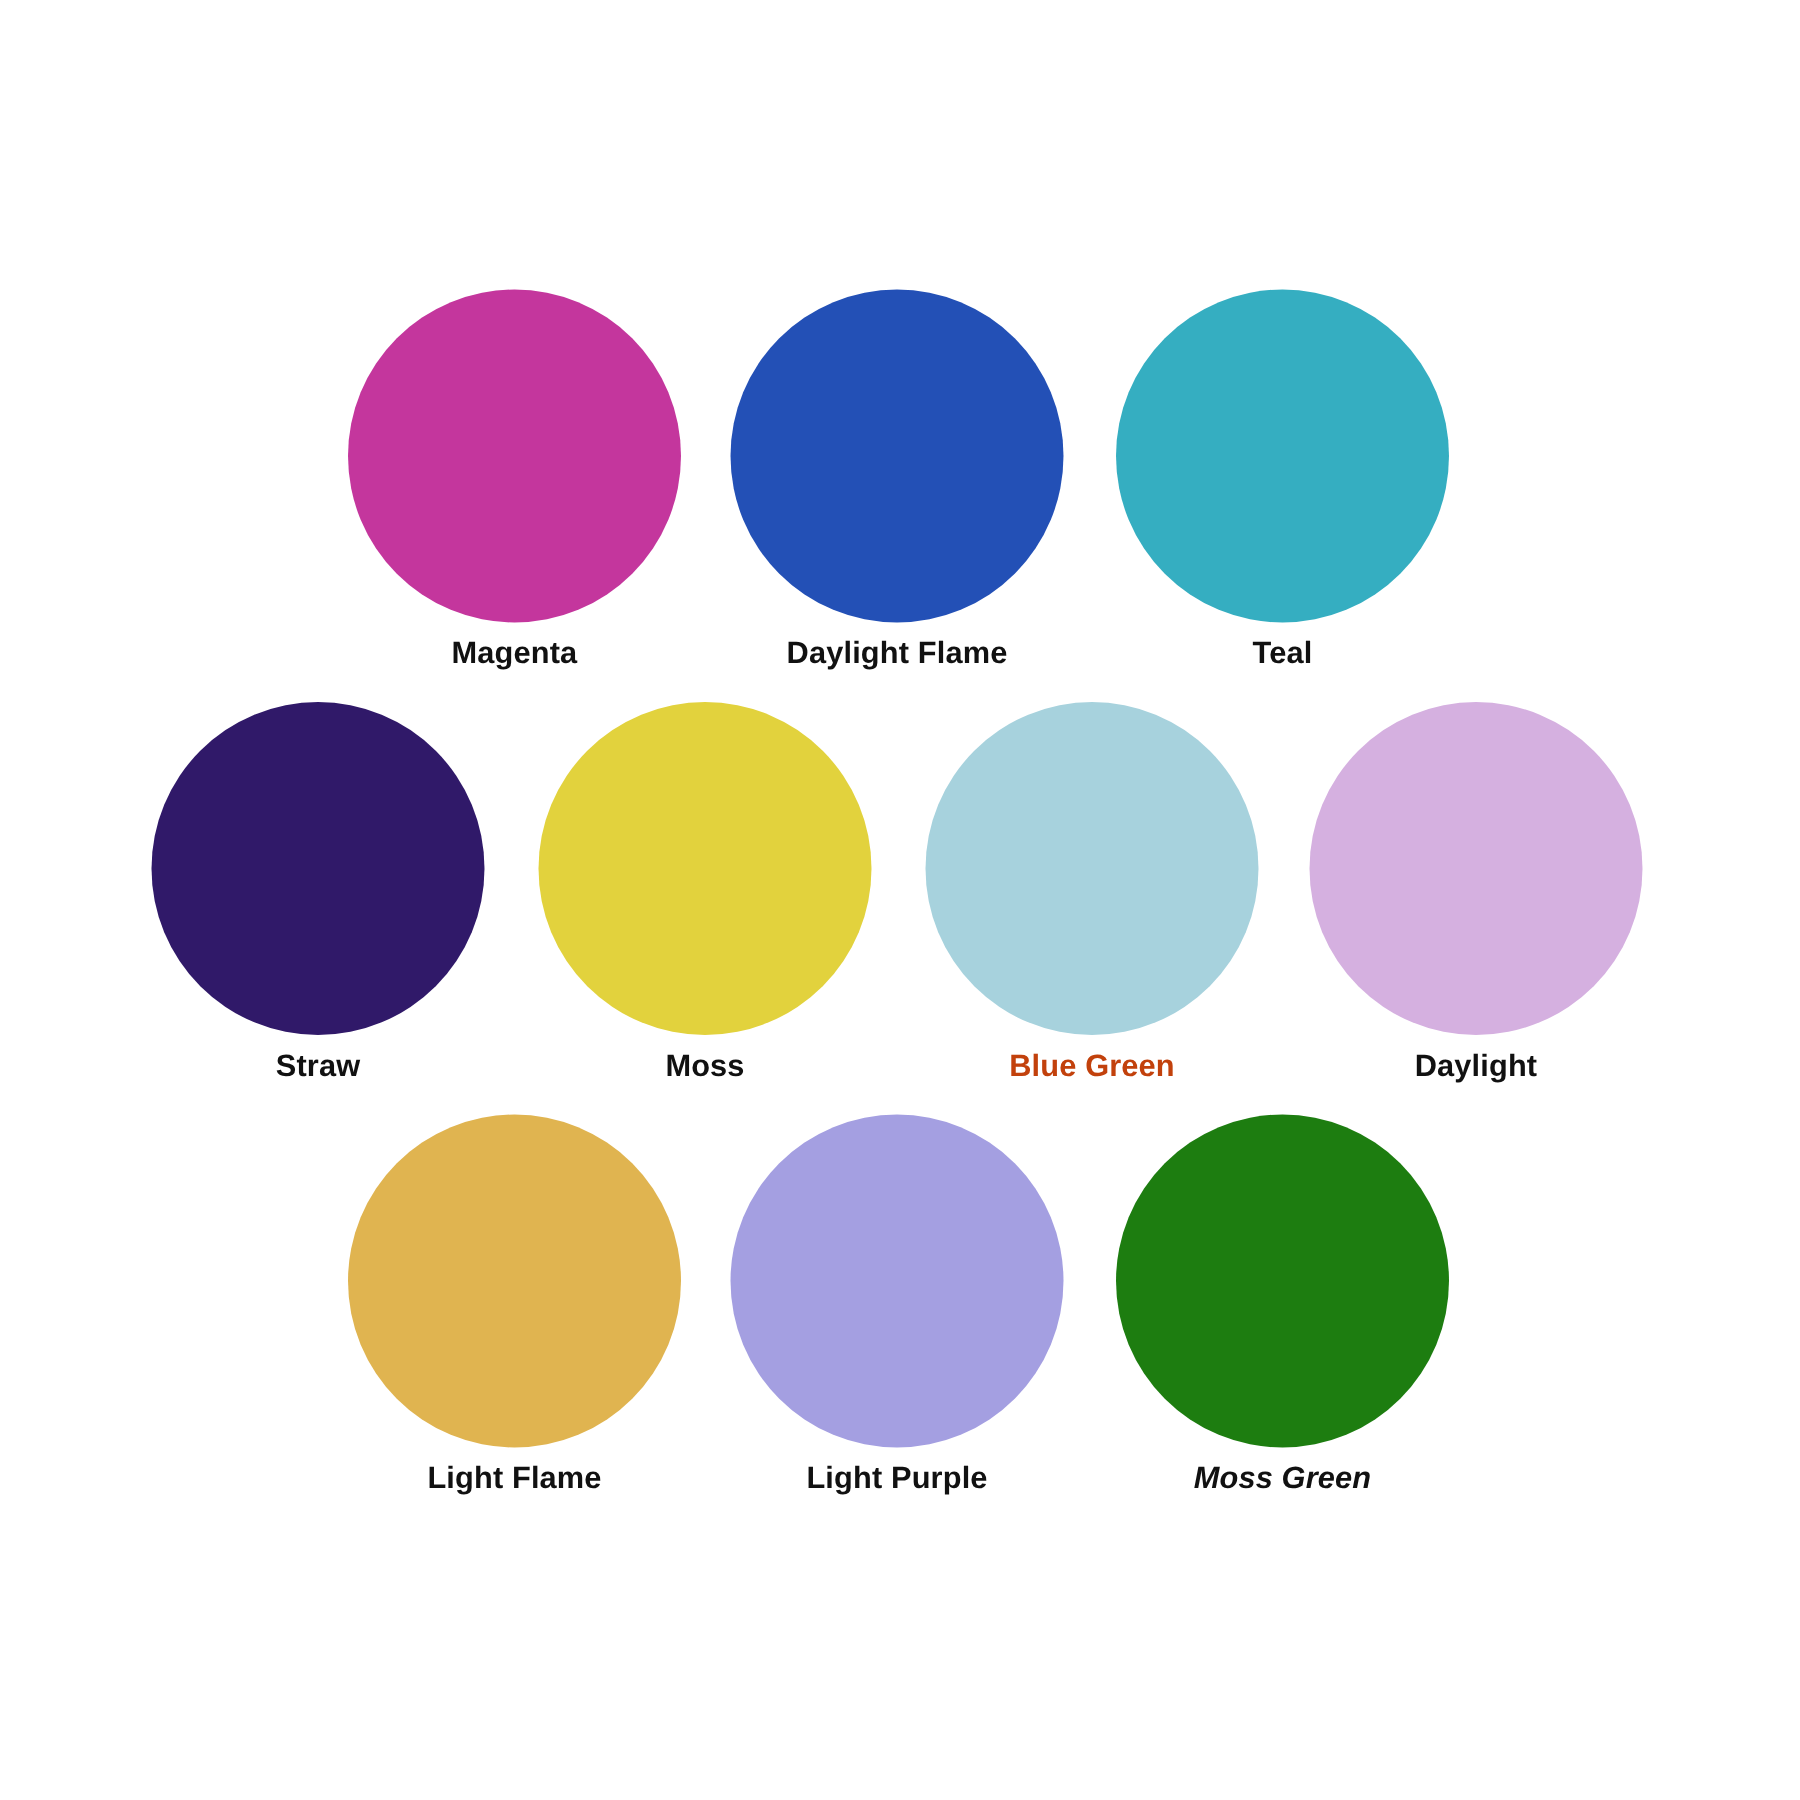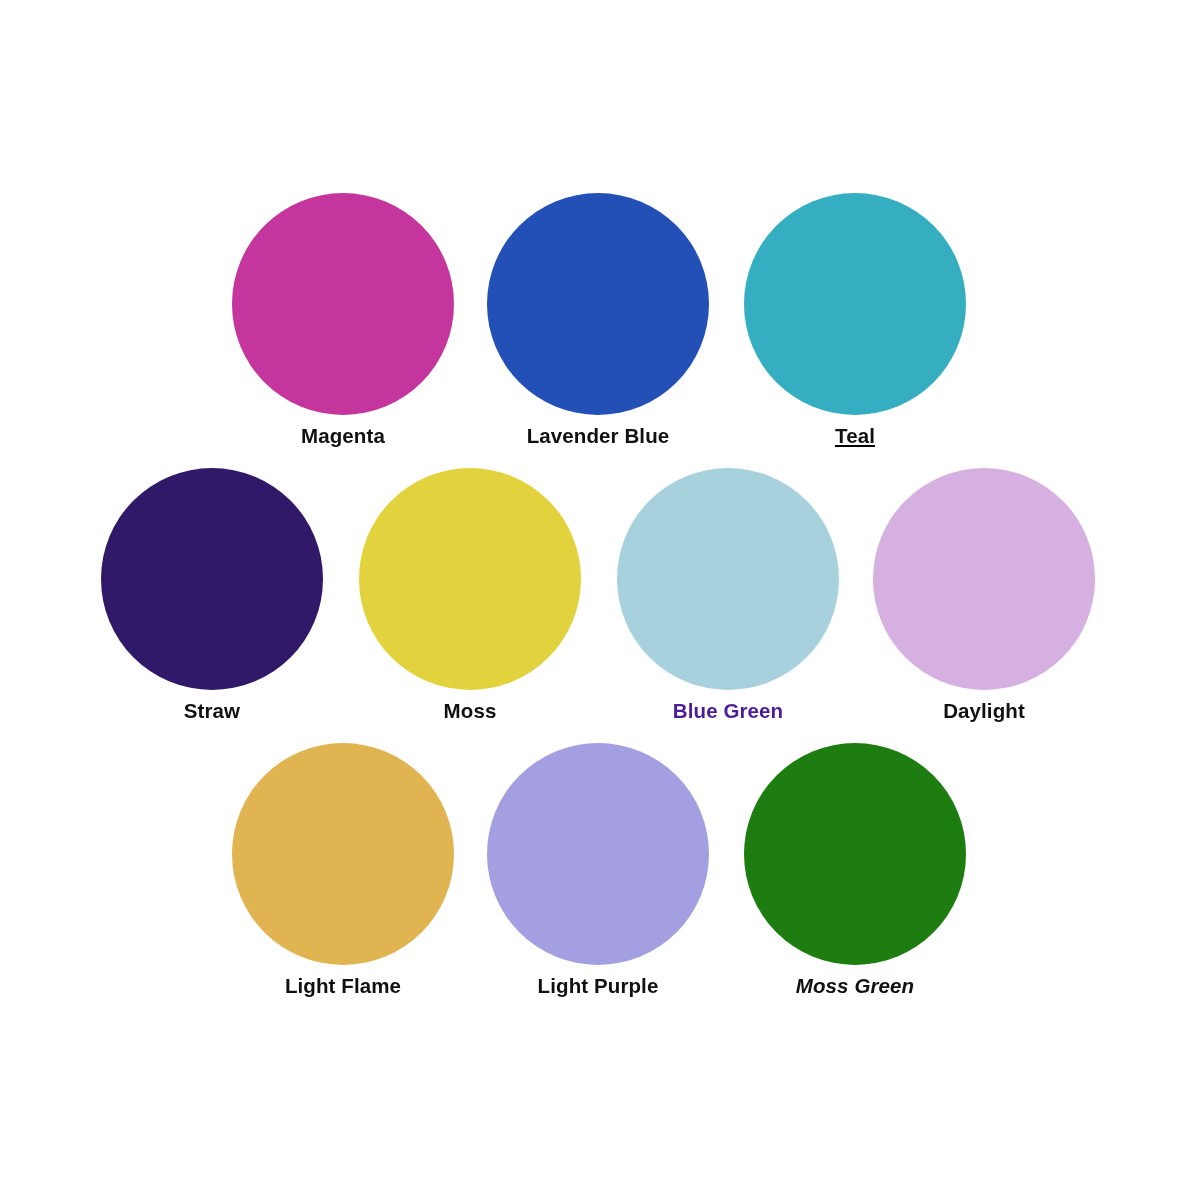--- a/index.html
+++ b/index.html
@@ -53,37 +53,37 @@
 </head>
 <body>
 
 <div id="palette" style="background: rgb(255, 255, 255);">
     <div class="swatch row-1" style="top: 193px; left: 213px;">
       <div class="swatch-disc" title="#C4369D" style="width: 222px; height: 222px; background: rgb(196, 54, 157);"></div>
       <div class="swatch-label" style="color: rgb(17, 17, 17);">Magenta</div>
     </div>
     <div class="swatch row-1" style="top: 193px; left: 468px;">
       <div class="swatch-disc" title="#2350B6" style="width: 222px; height: 222px; background: rgb(35, 80, 182);"></div>
-      <div class="swatch-label" style="color: rgb(17, 17, 17);">Lavender Blue</div>
+      <div class="swatch-label" style="color: rgb(17, 17, 17);">Daylight Flame</div>
     </div>
-    <div class="swatch row-1" style="top: 193px; left: 725px; text-decoration: underline;">
+    <div class="swatch row-1" style="top: 193px; left: 725px;">
       <div class="swatch-disc" title="#35AEC1" style="width: 222px; height: 222px; background: rgb(53, 174, 193);"></div>
       <div class="swatch-label" style="color: rgb(17, 17, 17);">Teal</div>
     </div>
     <div class="swatch row-2" style="top: 468px; left: 82px;">
       <div class="swatch-disc" title="#301969" style="width: 222px; height: 222px; background: rgb(48, 25, 105);"></div>
       <div class="swatch-label" style="color: rgb(17, 17, 17);">Straw</div>
     </div>
     <div class="swatch row-2" style="top: 468px; left: 340px;">
       <div class="swatch-disc" title="#E2D23D" style="width: 222px; height: 222px; background: rgb(226, 210, 61);"></div>
       <div class="swatch-label" style="color: rgb(17, 17, 17);">Moss</div>
     </div>
     <div class="swatch row-2" style="top: 468px; left: 598px;">
       <div class="swatch-disc" title="#A7D2DD" style="width: 222px; height: 222px; background: rgb(167, 210, 221);"></div>
-      <div class="swatch-label" style="color: #4c1d95; text-align: center;">Blue Green</div>
+      <div class="swatch-label" style="color: #c2410c; text-align: center;">Blue Green</div>
     </div>
     <div class="swatch row-2" style="top: 468px; left: 854px;">
       <div class="swatch-disc" title="#D5B0E0" style="width: 222px; height: 222px; background: rgb(213, 176, 224);"></div>
       <div class="swatch-label" style="color: rgb(17, 17, 17);">Daylight</div>
     </div>
     <div class="swatch row-3" style="top: 743px; left: 213px;">
       <div class="swatch-disc" title="#E0B450" style="width: 222px; height: 222px; background: rgb(224, 180, 80);"></div>
       <div class="swatch-label" style="color: rgb(17, 17, 17);">Light Flame</div>
     </div>
     <div class="swatch row-3" style="top: 743px; left: 468px;">

